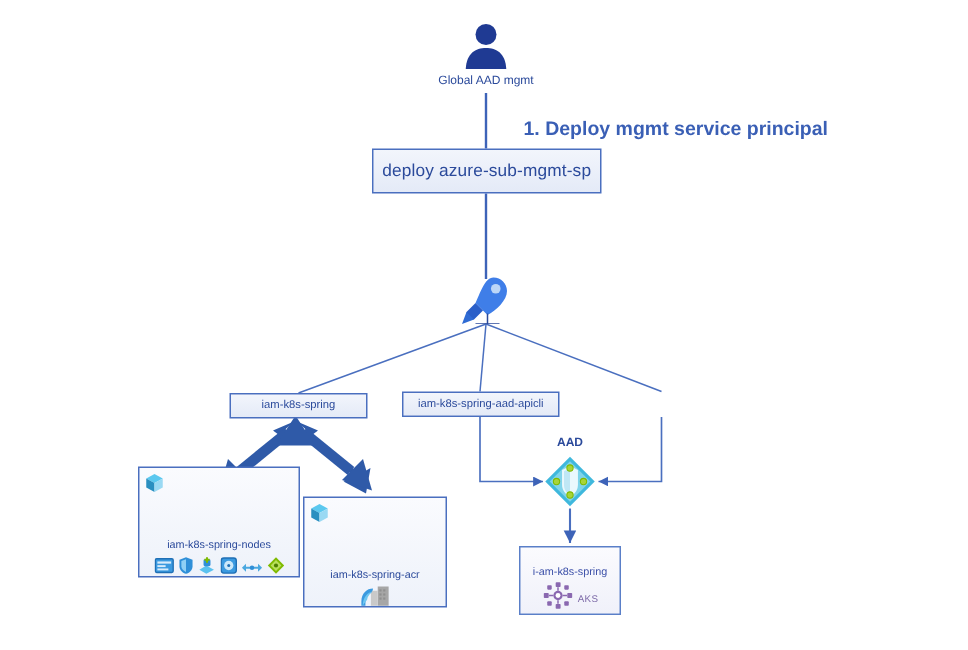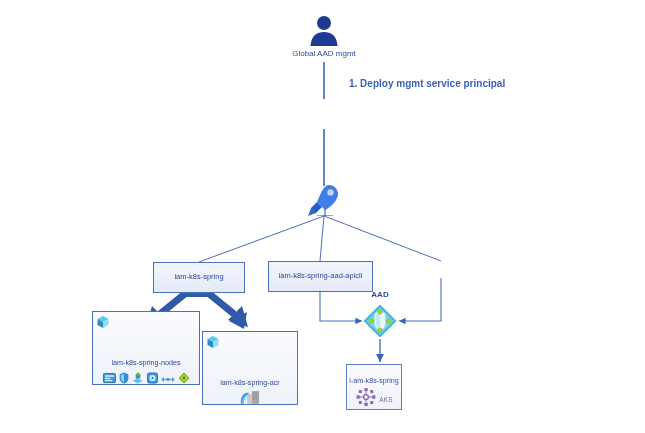--- a/index.html
+++ b/index.html
@@ -27,21 +27,21 @@
   }
 
   
   #deploy-box{
     left:248px;top:99px;width:153px;height:30px;
     font-size:11.5px;
     letter-spacing:.1px;
   }
 
   
-  .spbox{height:31px;font-size:7.5px;white-space:nowrap;text-align:center;}
+  .spbox{height:17px;font-size:7.5px;white-space:nowrap;text-align:center;}
   #sp-spring{left:153px;top:262px;width:92px;}
   #sp-apicli{left:268px;top:261px;width:105px;}
   #sp-apisrv{left:390px;top:261px;width:102px;}
 
   
   .rg{
     position:absolute;box-sizing:border-box;
     border:1px solid #4a6fbf;
     background:linear-gradient(to bottom,#fafbfe 0%,#eef2fa 100%);
     padding-left:24px;
@@ -54,37 +54,37 @@
   }
   #rg-nodes .rg-label{top:46px;}
   #rg-acr .rg-label{top:46px;}
   .rg-corner{position:absolute;left:3px;top:3px;width:14px;height:14px;}
   .rg-icons{position:absolute;left:0;right:0;top:58px;
     display:flex;justify-content:center;align-items:center;gap:3px;}
   .rg-center-icon{position:absolute;left:0;right:0;top:56px;display:flex;justify-content:center;}
 
   
   #aks-box{
-    left:346px;top:364px;width:56px;height:46px;
+    left:346px;top:364px;width:68px;height:46px;
     position:absolute;box-sizing:border-box;
     border:1px solid #5a7fc8;
     background:linear-gradient(to bottom,#fbfbfe 0%,#f0f1fa 100%);
   }
   #aks-box .aks-label{
     position:absolute;left:0;right:0;top:11px;text-align:center;
     font-size:7.2px;color:#3b4fa8;white-space:nowrap;
   }
   #aks-box .aks-icon-row{
     position:absolute;left:0;right:0;top:22px;
     display:flex;justify-content:center;align-items:center;gap:2px;
   }
   #aks-box .aks-tag{font-size:6.5px;color:#7d6aa8;letter-spacing:.2px;}
 
   
-  .steptext{position:absolute;font-size:10px;color:#3a5fb5;white-space:nowrap;font-weight:bold;}
+  .steptext{position:absolute;font-size:13px;color:#3a5fb5;white-space:nowrap;font-weight:bold;}
   #step1{left:349px;top:78px;}
   #step2{left:349px;top:144px;}
   #step3{left:350px;top:194px;}
 
   #admin-label{position:absolute;left:268px;top:49px;width:112px;text-align:center;
     font-size:8px;color:#2b4a9b;white-space:nowrap;}
   #aad-label{position:absolute;left:340px;top:290px;width:80px;text-align:center;
     font-size:8px;color:#2b4a9b;font-weight:bold;}
 
   .icon-abs{position:absolute;}
@@ -145,20 +145,21 @@
   <div class="icon-abs" id="admin-icon">
     <svg viewBox="0 0 34 34" width="34" height="34" xmlns="http://www.w3.org/2000/svg">
       <circle cx="17" cy="10" r="7" fill="#1f3a93"></circle>
       <path d="M3.5,33 C4,22.5 10,19 17,19 C24,19 30,22.5 30.5,33 Z" fill="#1f3a93"></path>
     </svg>
   </div>
   <div id="admin-label">Global AAD mgmt</div>
 
   <div class="steptext" id="step1">1. Deploy mgmt service principal</div>
 
+  <div class="node boxnode" id="deploy-box">deploy azure-sub-mgmt-sp</div>
 
   <div class="icon-abs" id="pipeline-icon">
     <svg viewBox="0 0 36 33" width="36" height="33" xmlns="http://www.w3.org/2000/svg">
 
       <path d="M22,2 C27,2 31,6 31,11 C31,17 24,24 18,27 L10,19
                C13,13 16,2 22,2 Z" fill="#3f7ee8"></path>
       <circle cx="23.5" cy="9.5" r="3.2" fill="#bcd6f7"></circle>
       <path d="M10,19 L4,25 L4,30 L9,30 L15,24 Z" fill="#2a5fc9"></path>
       <path d="M4,25 L1,33 L9,30 Z" fill="#2f6bd4"></path>
 

